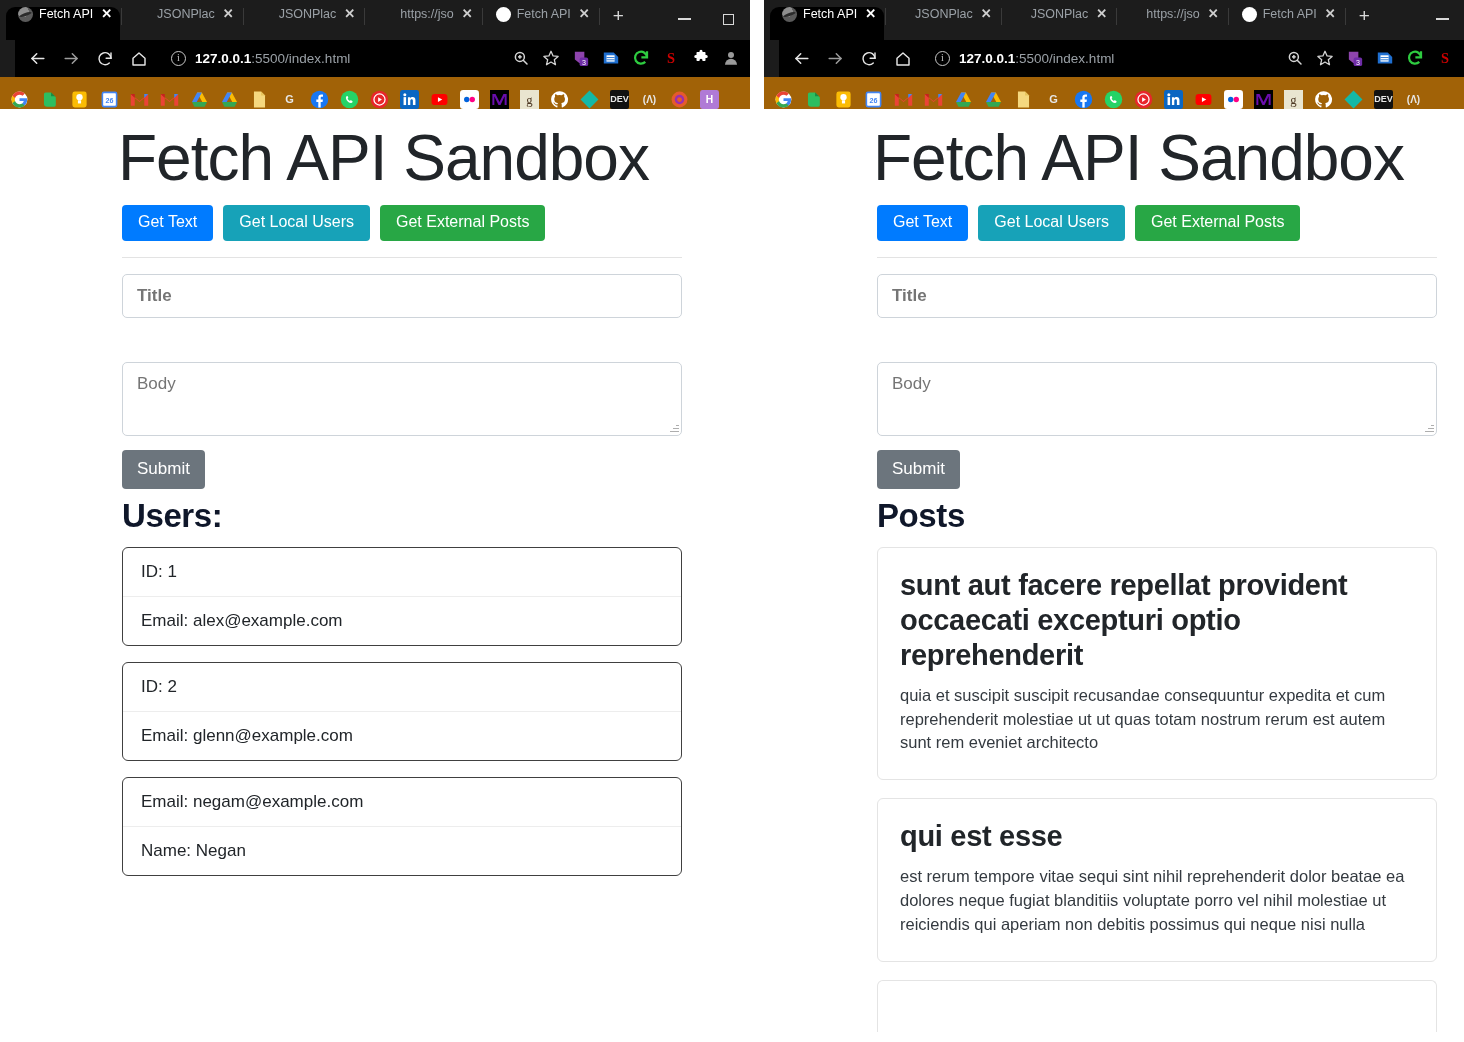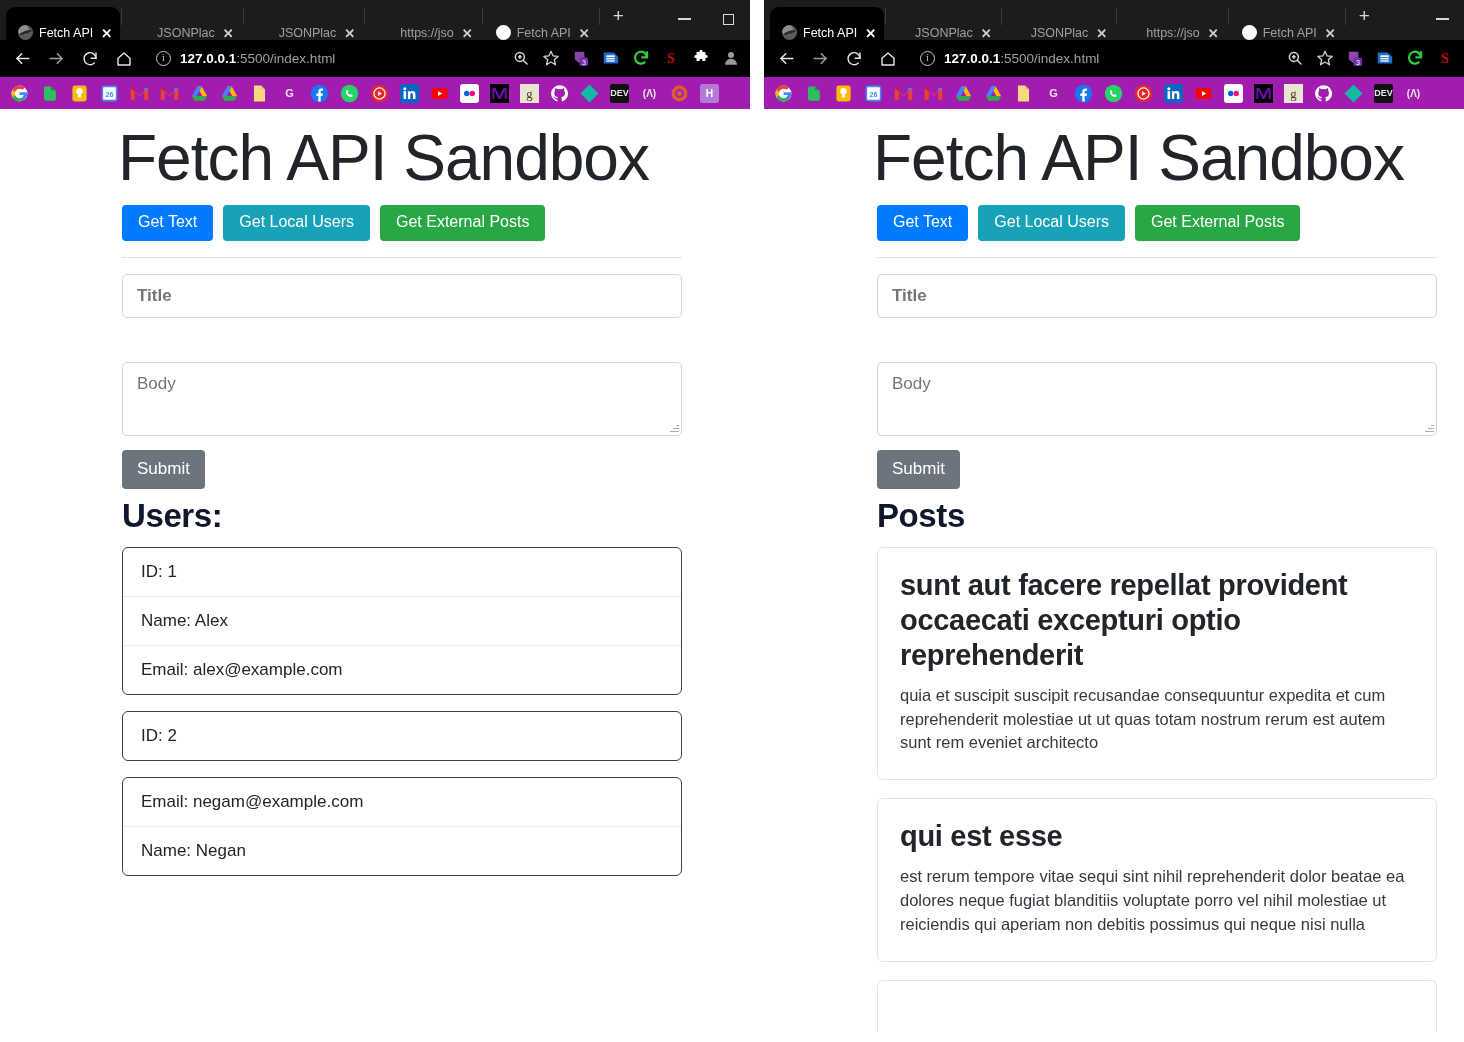--- a/index.html
+++ b/index.html
@@ -14,21 +14,21 @@
   
   .window { position:absolute; top:0; background:#ffffff; overflow:hidden; }
   .win-left  { left:0;   width:750px;  height:1042px; }
   .win-right { left:764px; width:700px; height:1042px; }
 
   .chrome-top { background:#1c1c1c; position:relative; }
 
   
   .tabstrip { height:40px; position:relative; background:#1c1c1c; display:flex; align-items:flex-end; padding-left:6px; }
   .tab {
-    height:33px; display:flex; align-items:flex-end; gap:6px;
+    height:33px; display:flex; align-items:flex-start; gap:6px;
     padding:0 8px 0 12px; position:relative; flex:0 0 auto;
     font-size:12.5px; color:#9aa0a6; white-space:nowrap; overflow:hidden;
   }
   .tab.active { background:#000000; color:#ffffff; border-radius:9px 9px 0 0; }
   .tab .favicon { width:15px; height:15px; flex:0 0 15px; border-radius:50%; display:block; }
   .fav-globe { background:radial-gradient(circle at 35% 32%, #8e8e8e 0 38%, #5a5a5a 40% 100%); position:relative; }
   .fav-globe:after{ content:""; position:absolute; left:1px; top:6px; width:13px; height:3px; background:#2b2b2b; border-radius:50%; transform:rotate(-18deg); }
   .fav-drop { background:#ffffff; border-radius:50% 50% 50% 10%; transform:rotate(-45deg); }
   .tab .tlabel { max-width:62px; overflow:hidden; text-overflow:clip; display:block; }
   .tab.active .tlabel { color:#ffffff; max-width:60px; }
@@ -36,33 +36,33 @@
   .tab.active .xbtn { color:#ffffff; }
   .tab-sep { width:1px; height:17px; background:#3a3a3a; align-self:center; margin:0 1px 8px 1px; }
   .newtab { color:#d8d8d8; font-size:19px; line-height:1; padding:0 12px 9px 12px; align-self:center; }
 
   .wincontrols { position:absolute; right:0; top:0; height:36px; display:flex; align-items:center; }
   .wc { width:44px; text-align:center; color:#d8d8d8; font-size:13px; }
   .wc .dash { display:inline-block; width:13px; height:1.5px; background:#d8d8d8; vertical-align:middle; }
   .wc .sq { display:inline-block; width:11px; height:11px; border:1.5px solid #d8d8d8; vertical-align:middle; }
 
   
-  .toolbar { height:37px; background:#000000; display:flex; align-items:center; padding:5px 6px; gap:2px; }
+  .toolbar { height:37px; background:#000000; display:flex; align-items:center; padding:5px 6px; gap:2px;margin-left:15px; }
   .navbtn { width:32px; height:32px; display:flex; align-items:center; justify-content:center; color:#e6e6e6; }
   .navbtn svg { display:block; }
   .omnibox { flex:1; height:28px; display:flex; align-items:center; gap:9px; padding-left:14px; min-width:0; }
   .omnibox .infoicon { flex:0 0 15px; width:15px; height:15px; border:1.4px solid #c9c9c9; border-radius:50%; position:relative; }
   .omnibox .infoicon:after { content:"i"; position:absolute; left:0; right:0; top:-1px; text-align:center; font-size:10px; font-family:"Liberation Serif", serif; color:#c9c9c9; line-height:14px; }
   .url { font-size:13.5px; color:#9aa0a6; white-space:nowrap; }
   .url b { color:#ffffff; font-weight:700; }
   .tb-icons { display:flex; align-items:center; gap:10px; padding-left:10px; padding-right:2px; }
   .tbi { width:20px; height:20px; position:relative; flex:0 0 20px; }
 
   
-  .bookmarks { height:32px; background:#a21caf; display:flex; align-items:center; gap:11px; padding:0 10px; overflow:hidden; }
+  .bookmarks { height:32px; background:#a16207; display:flex; align-items:flex-end; gap:11px; padding:0 10px; overflow:hidden; }
   .bm { width:19px; height:19px; flex:0 0 19px; position:relative; border-radius:2px; }
   .bm-txt { font-size:11px; color:#e7e7e7; text-align:center; line-height:19px; font-weight:700; }
 
   
   .page { background:#ffffff; height:calc(100% - 109px); overflow:hidden; position:relative; }
   .container { padding:0 22px; }
   .win-left .container { padding-left:122px; padding-right:68px; }
   .win-right .container { padding-left:113px; padding-right:27px; }
 
   h1.title {
@@ -347,25 +347,25 @@
               <i style="width:6px; top:6px;"></i>
               <i style="width:3px; top:3px;"></i>
           </span>
         </div>
         <button class="submit-btn">Submit</button>
 
         <h2 class="section">Users:</h2>
 
         <div class="card">
           <div class="card-item">ID: 1</div>
-          <div class="card-item">Name: Alex</div>
           <div class="card-item">Email: alex@example.com</div>
         </div>
         <div class="card">
           <div class="card-item">ID: 2</div>
+          <div class="card-item">Email: glenn@example.com</div>
         </div>
         <div class="card">
           <div class="card-item">Email: negam@example.com</div>
           <div class="card-item">Name: Negan</div>
         </div>
       </div>
     </div>
   </div>
 
   <div class="gap"></div>

